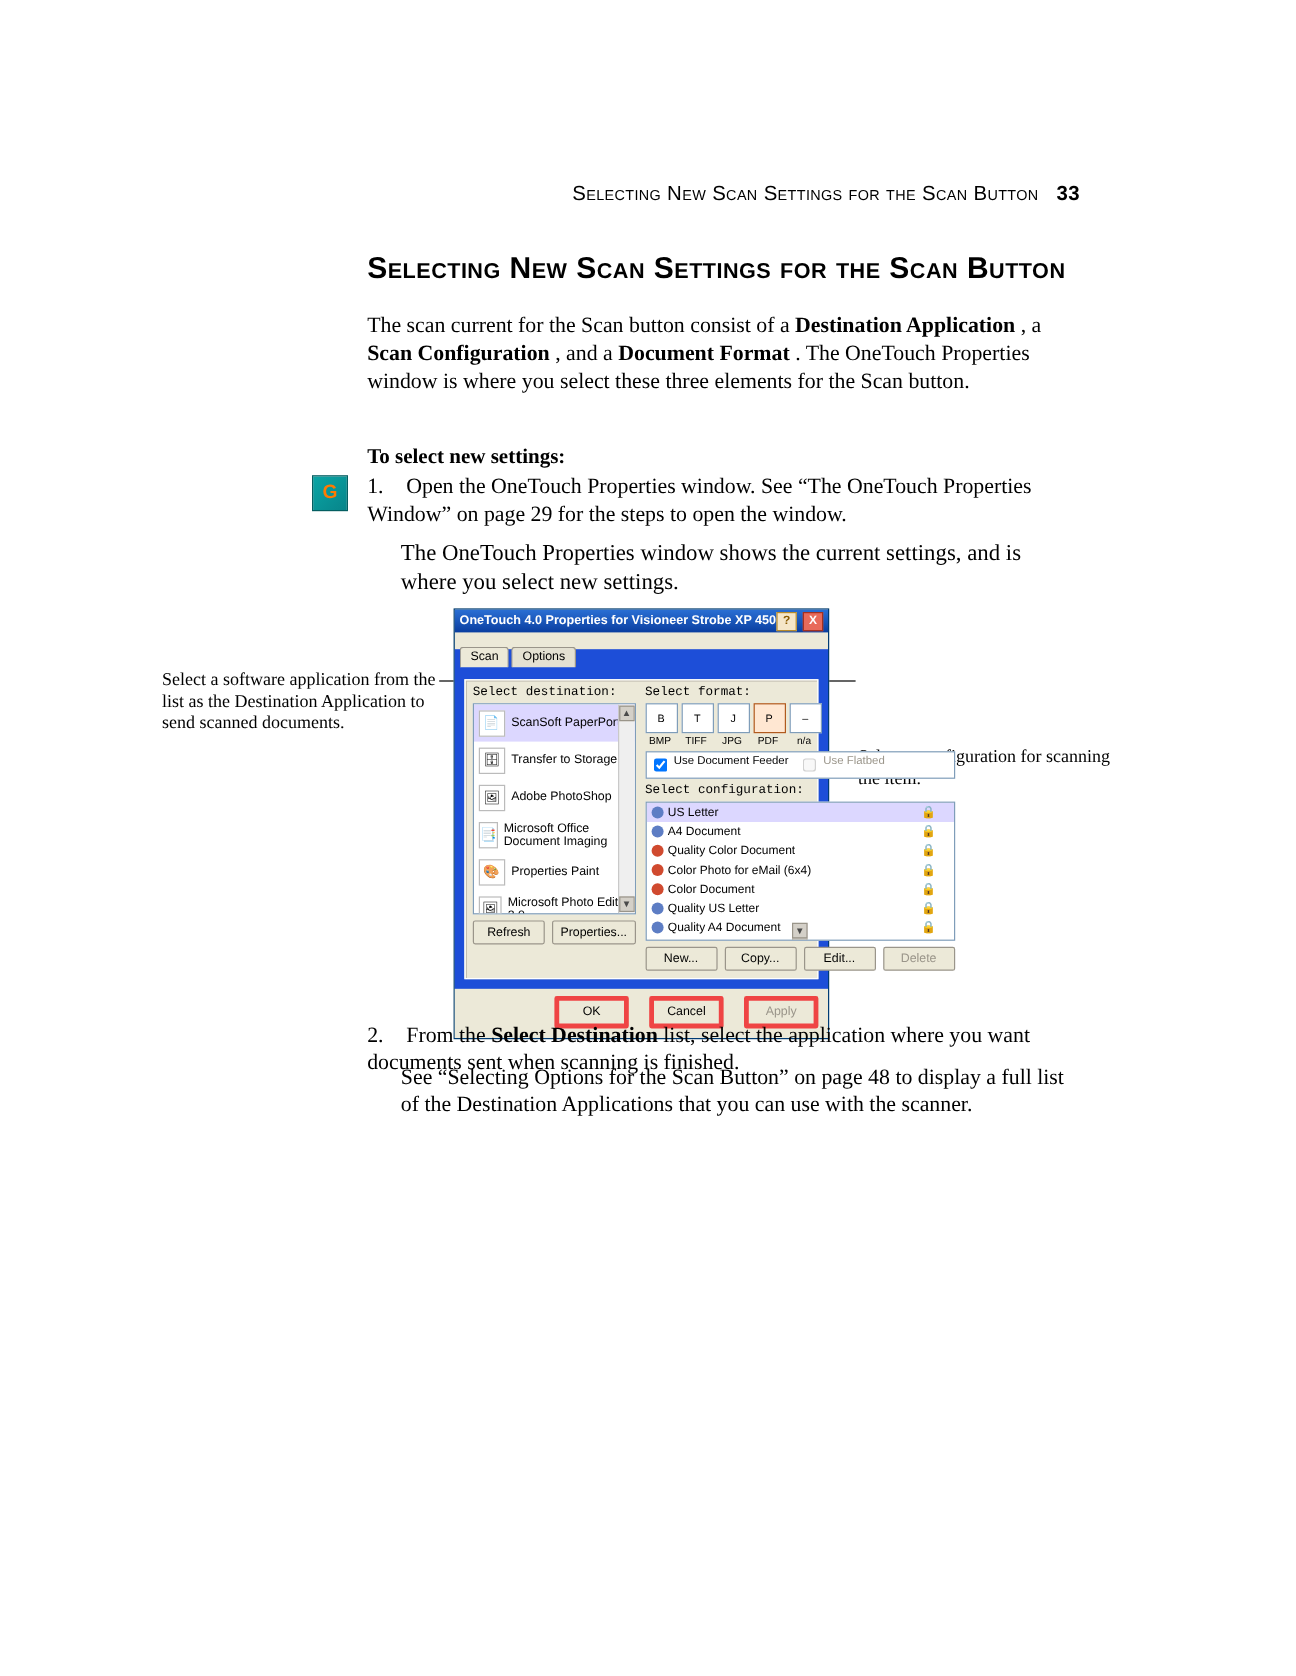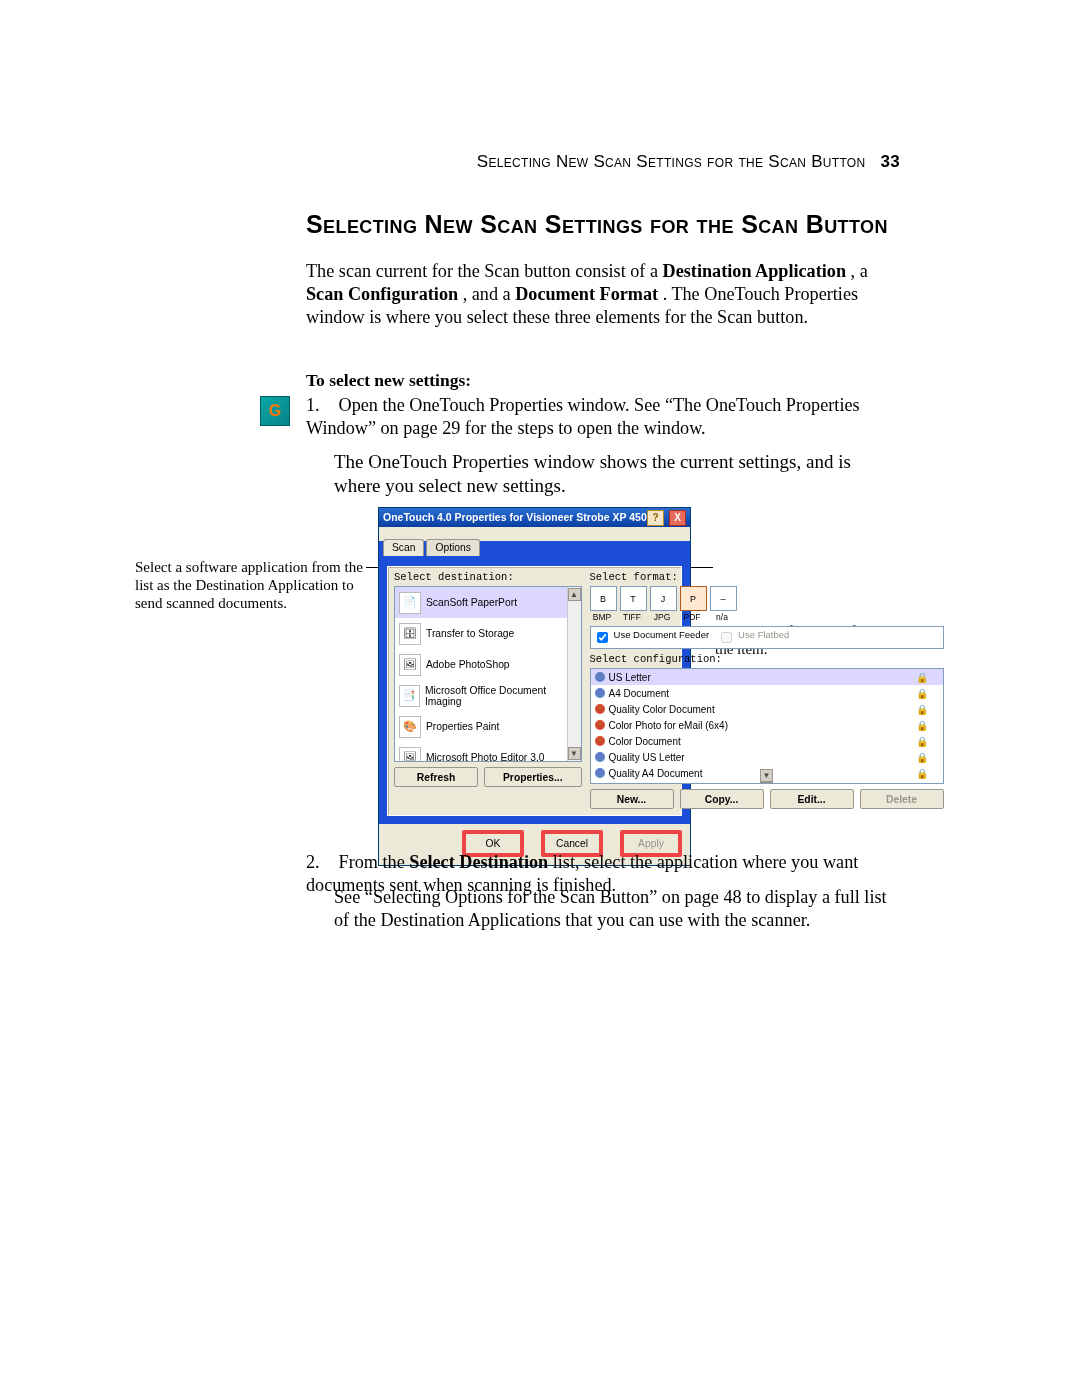--- a/index.html
+++ b/index.html
@@ -226,23 +226,23 @@
   .citem {
     display:flex; align-items:center; justify-content:space-between;
     padding: 1px 14px 1px 4px; height: 14px; font-size:10px;
   }
   .citem .left { display:flex; gap:4px; align-items:center; }
   .citem.sel { background:#dcd7ff; }
   .lock { color:#d39a2a; font-size:10px; }
   .dot { width:10px;height:10px;border-radius:50%;display:inline-block; }
   .btnrow { display:flex; gap:6px; margin-top:5px; }
   .wbtn {
-    height:18px; padding:0 18px; min-width:46px;
+    height:18px; padding:0 6px; min-width:46px;
     background:#ece9d8; border:1px solid #9a958a; border-radius:2px;
-    font-size:10.3px; display:inline-flex;align-items:center;justify-content:center;font-weight:bold;
+    font-size:10.3px; display:inline-flex;align-items:center;justify-content:center;
   }
   .wbtn.dis { color:#9a958a; }
   .footer {
     display:flex; justify-content:flex-end; gap:6px; padding:6px 8px 8px 8px; background:#ece9d8;
   }
   .wbtn2 {
     height:19px; min-width:54px;
     background:#ece9d8; border:4px solid #ef4444; border-radius:2px;
     font-size:10.3px; display:inline-flex;align-items:center;justify-content:center;margin-left:11px;
   }

